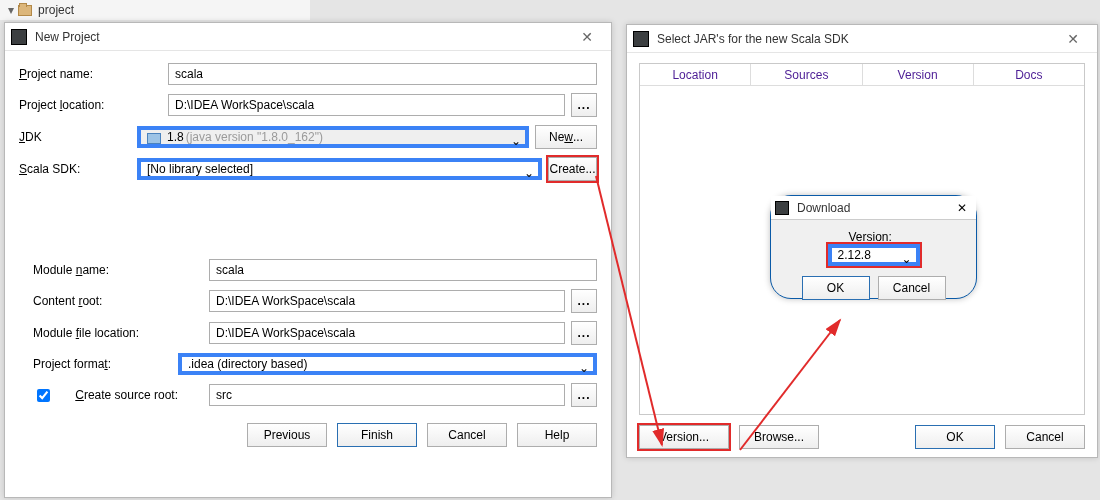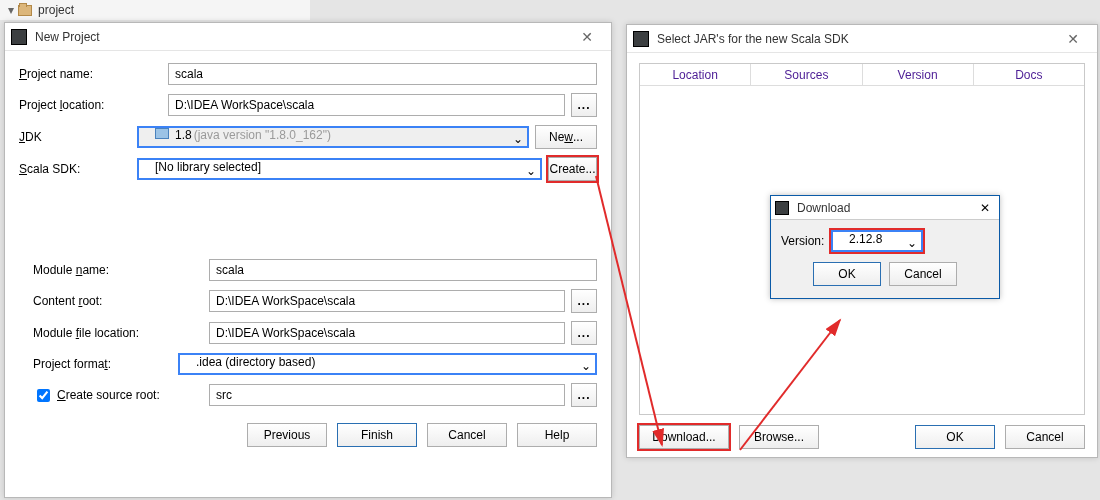--- a/index.html
+++ b/index.html
@@ -7,21 +7,21 @@
   .window{position:absolute;background:#fff;border:1px solid #b8b8b8;box-shadow:0 0 6px rgba(0,0,0,.15);}
   .titlebar{height:28px;display:flex;align-items:center;padding:0 6px;border-bottom:1px solid #e5e5e5;}
   .ij-icon{width:16px;height:16px;background:#3c3f41;border:1px solid #000;display:inline-block;margin-right:8px;}
   .title-text{flex:1;color:#333;}
   .title-x{width:36px;height:24px;display:flex;align-items:center;justify-content:center;font-size:14px;color:#666;font-family:Arial;}
   .body{padding:12px 14px 10px 14px;}
   .row{display:flex;align-items:center;margin-bottom:8px;}
   .label{width:118px;}
   .label-more{width:145px;}
   input.txt{flex:1;height:22px;border:1px solid #adadad;padding:0 6px;background:#fff;margin-left:31px;}
-  .combo{flex:1;height:22px;border:2px solid #3b82f6;display:flex;align-items:flex-start;padding:0 16px;background:#fff;position:relative;}
+  .combo{flex:1;height:22px;border:4px solid #3b82f6;display:flex;align-items:flex-end;padding:0 6px;background:#fff;position:relative;}
   .combo .arrow{position:absolute;right:4px;top:4px;}
   .btn{height:24px;border:1px solid #adadad;background:linear-gradient(#fff,#eee);padding:0 10px;display:inline-flex;align-items:center;justify-content:center;cursor:default;}
   .folder-btn{width:26px;margin-left:6px;justify-content:center;font-weight:bold;letter-spacing:1px;}
   .section-toggle{display:flex;align-items:center;color:#333;margin:10px 0 8px 0;font-weight:normal;}
   .section-toggle .tri{width:0;height:0;border-left:5px solid transparent;border-right:5px solid transparent;border-top:6px solid #6b6b6b;margin-right:6px;}
   .buttons-bar{display:flex;justify-content:flex-end;gap:10px;padding-top:8px;}
   .btn-wide{width:80px;justify-content:center;}
   .default-btn{border:1px solid #2a6fb2;}
   .red-hl{outline:2px solid #e12b2b;}
   .tree-top{position:absolute;left:0;top:0;width:310px;height:20px;background:#f5f5f5;display:flex;align-items:center;padding-left:8px;color:#333;}
@@ -101,21 +101,21 @@
         <div class="btn folder-btn">...</div>
       </div>
       <div class="row">
         <span class="label-more">Project forma<span class="underline-key">t</span>:</span>
         <div class="combo">
           <span>.idea (directory based)</span>
           <span class="arrow">⌄</span>
         </div>
       </div>
       <div class="row">
-        <label class="label-more" style="display:flex;align-items:center;gap:4px;">
+        <label class="label-more" style="display:flex;align-items:center;gap:4px;justify-content:space-between;">
           <input type="checkbox" checked="" style="">
           <span><span class="underline-key">C</span>reate source root:</span>
         </label>
         <input class="txt" value="src" style="">
         <div class="btn folder-btn">...</div>
       </div>
     </div>
 
     <div class="buttons-bar">
       <div class="btn btn-wide">Previous</div>
@@ -136,37 +136,37 @@
     <div style="border:1px solid #c9c9c9;flex:1;background:#fff;position:relative;">
       <div class="hdr-row">
         <div class="hdr-cell">Location</div>
         <div class="hdr-cell">Sources</div>
         <div class="hdr-cell">Version</div>
         <div class="hdr-cell">Docs</div>
       </div>
       <div class="nothing">Nothing to show</div>
     </div>
     <div style="display:flex;gap:10px;padding-top:10px;align-items:center;justify-content:flex-start;">
-      <div class="btn btn-wide red-hl" style="width:90px;">Download...</div>
+      <div class="btn btn-wide red-hl" style="width:90px;">Version...</div>
       <div class="btn btn-wide" style="width:80px;">Browse...</div>
       <div style="flex:1;"></div>
       <div class="btn btn-wide default-btn">OK</div>
       <div class="btn btn-wide">Cancel</div>
     </div>
   </div>
 </div>
 
-<div class="dl-window" style="left:770px;top:195px;width:230px;height:104px;">
+<div class="dl-window" style="left:770px;top:195px;width:207px;height:104px;border-radius:21px;">
   <div class="dl-titlebar">
     <span class="ij-icon" style="width:14px;height:14px;"></span>
     <span class="title-text">Download</span>
     <div style="width:20px;text-align:center;font-family:Arial;">✕</div>
   </div>
   <div style="padding:10px 10px 8px 10px;">
-    <div class="row" style="margin-bottom:10px;">
+    <div class="row" style="margin-bottom:10px;flex-direction:column;">
       <span style="width:50px;">Version:</span>
       <div class="combo red-hl" style="width:92px;flex:initial;">
         <span>2.12.8</span>
         <span class="arrow">⌄</span>
       </div>
     </div>
     <div style="display:flex;gap:8px;justify-content:center;">
       <div class="btn default-btn" style="width:68px;justify-content:center;">OK</div>
       <div class="btn" style="width:68px;justify-content:center;">Cancel</div>
     </div>

